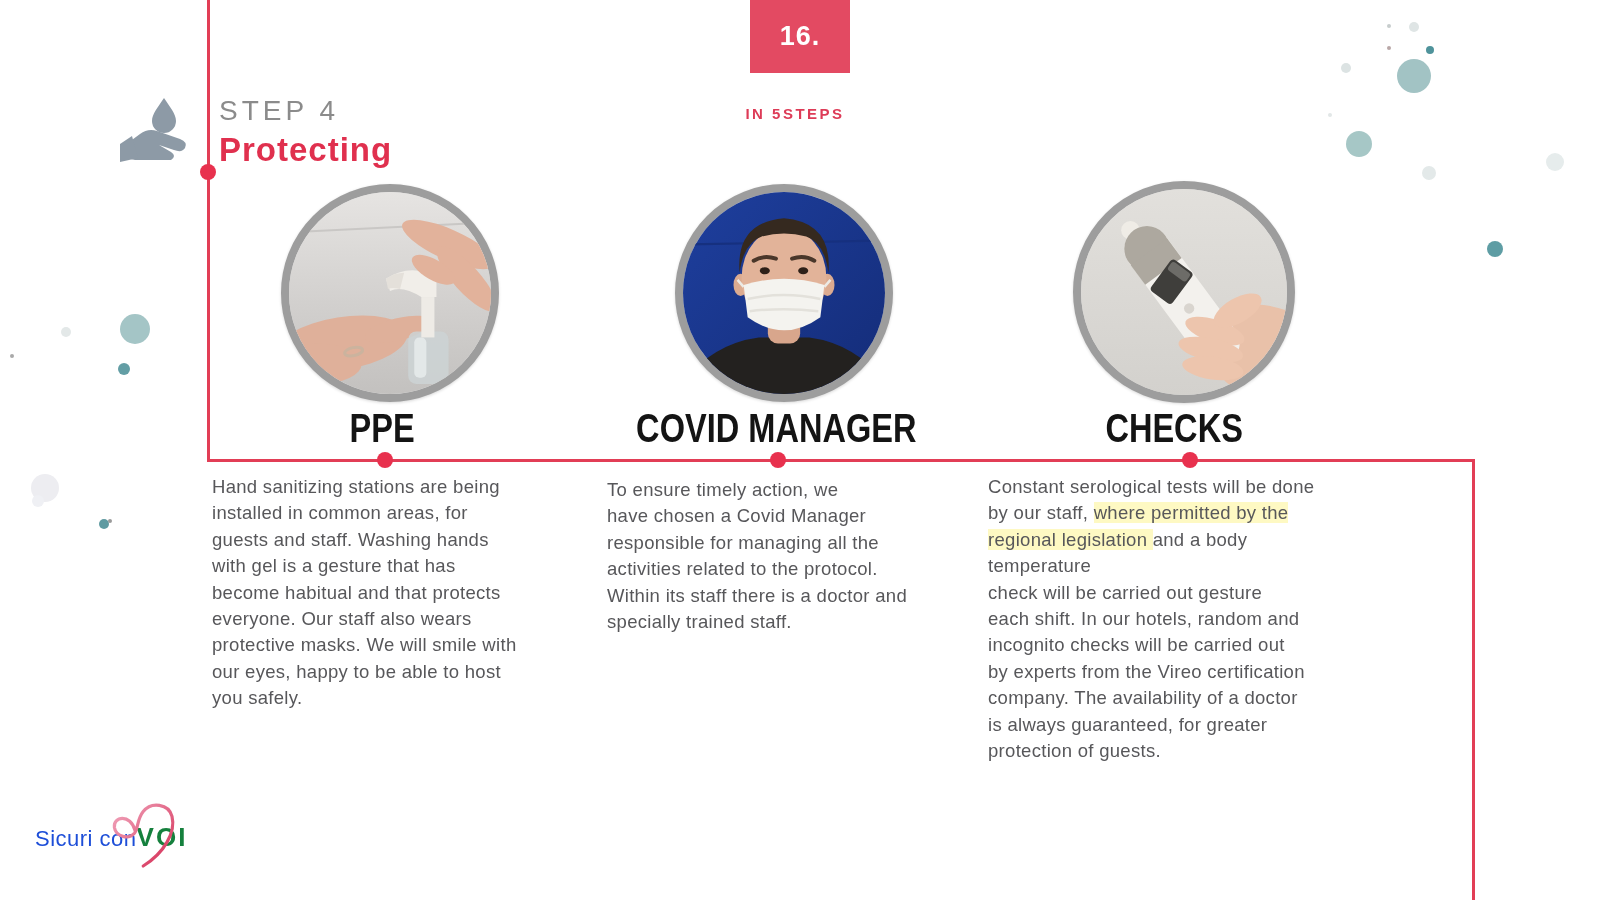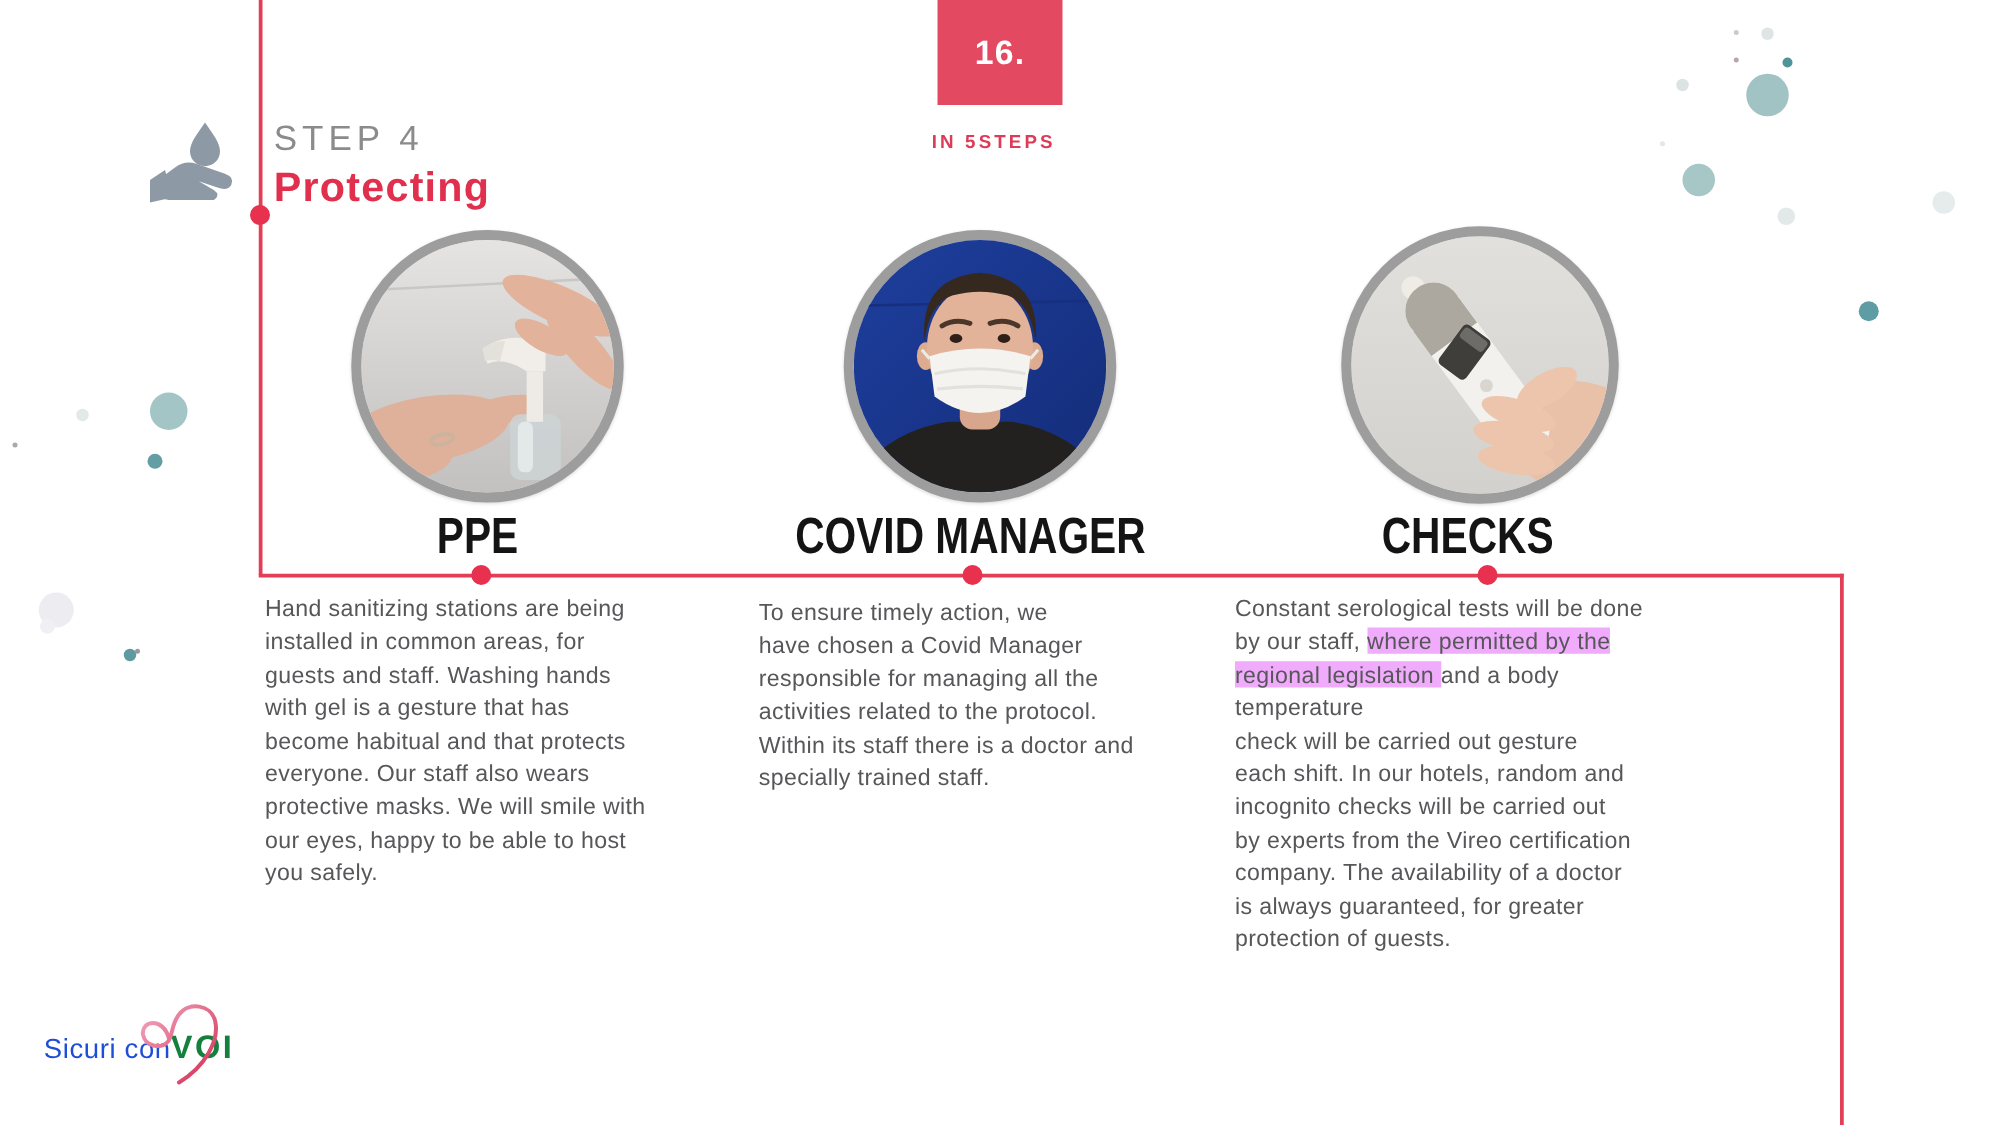--- a/index.html
+++ b/index.html
@@ -7,21 +7,21 @@
     position:relative;width:1600px;height:900px;background:#ffffff;
     overflow:hidden;font-family:"Liberation Sans",sans-serif;
   }
   
   .vline-left{position:absolute;left:207px;top:0;width:3px;height:460px;background:#e23e56;}
   .hline{position:absolute;left:207px;top:459px;width:1268px;height:3px;background:#e23e56;}
   .vline-right{position:absolute;left:1472px;top:459px;width:3px;height:441px;background:#e23e56;}
   .node{position:absolute;width:16px;height:16px;border-radius:50%;background:#e8314e;}
   
   .badge{
-    position:absolute;left:750px;top:0;width:100px;height:84px;background:#e34a62;
+    position:absolute;left:750px;top:0;width:100px;height:73px;background:#e34a62;
     display:flex;align-items:center;justify-content:center;
   }
   .badge-num{color:#ffffff;font-size:27px;font-weight:700;letter-spacing:1px;}
   .badge-caption{
     position:absolute;left:710px;top:81px;width:170px;text-align:center;
     color:#dd3b57;font-size:15px;font-weight:700;letter-spacing:2.5px;margin-top:24px;
   }
   
   .step-icon{position:absolute;left:118px;top:96px;width:80px;height:74px;}
   .step-label{position:absolute;left:219px;top:95px;font-size:28px;color:#8b8b8b;letter-spacing:4px;}
@@ -35,21 +35,21 @@
   .circle svg{display:block;width:100%;height:100%;}
   
   .col-title{
     position:absolute;top:408px;width:400px;text-align:center;
     font-size:37px;font-weight:700;color:#141414;white-space:nowrap;
   }
   .col-title span{display:inline-block;transform:scale(0.88,1.1);}
   
   .col-body{position:absolute;color:#57575a;font-size:18.5px;line-height:26.4px;letter-spacing:0.3px;}
   .tline{white-space:nowrap;}
-  .hl{background:#f0abfc;}
+  .hl{background:#fef9c3;}
   
   .dot{position:absolute;border-radius:50%;}
   
   .logo-text{position:absolute;left:35px;top:822px;white-space:nowrap;}
   .logo-prefix{font-size:22px;color:#1d4ed8;letter-spacing:0.5px;}
   .logo-bold{font-size:26px;font-weight:700;color:#15803d;letter-spacing:2px;}
   .heart-svg{position:absolute;left:108px;top:792px;width:80px;height:84px;}
 </style>
 </head>
 <body>

